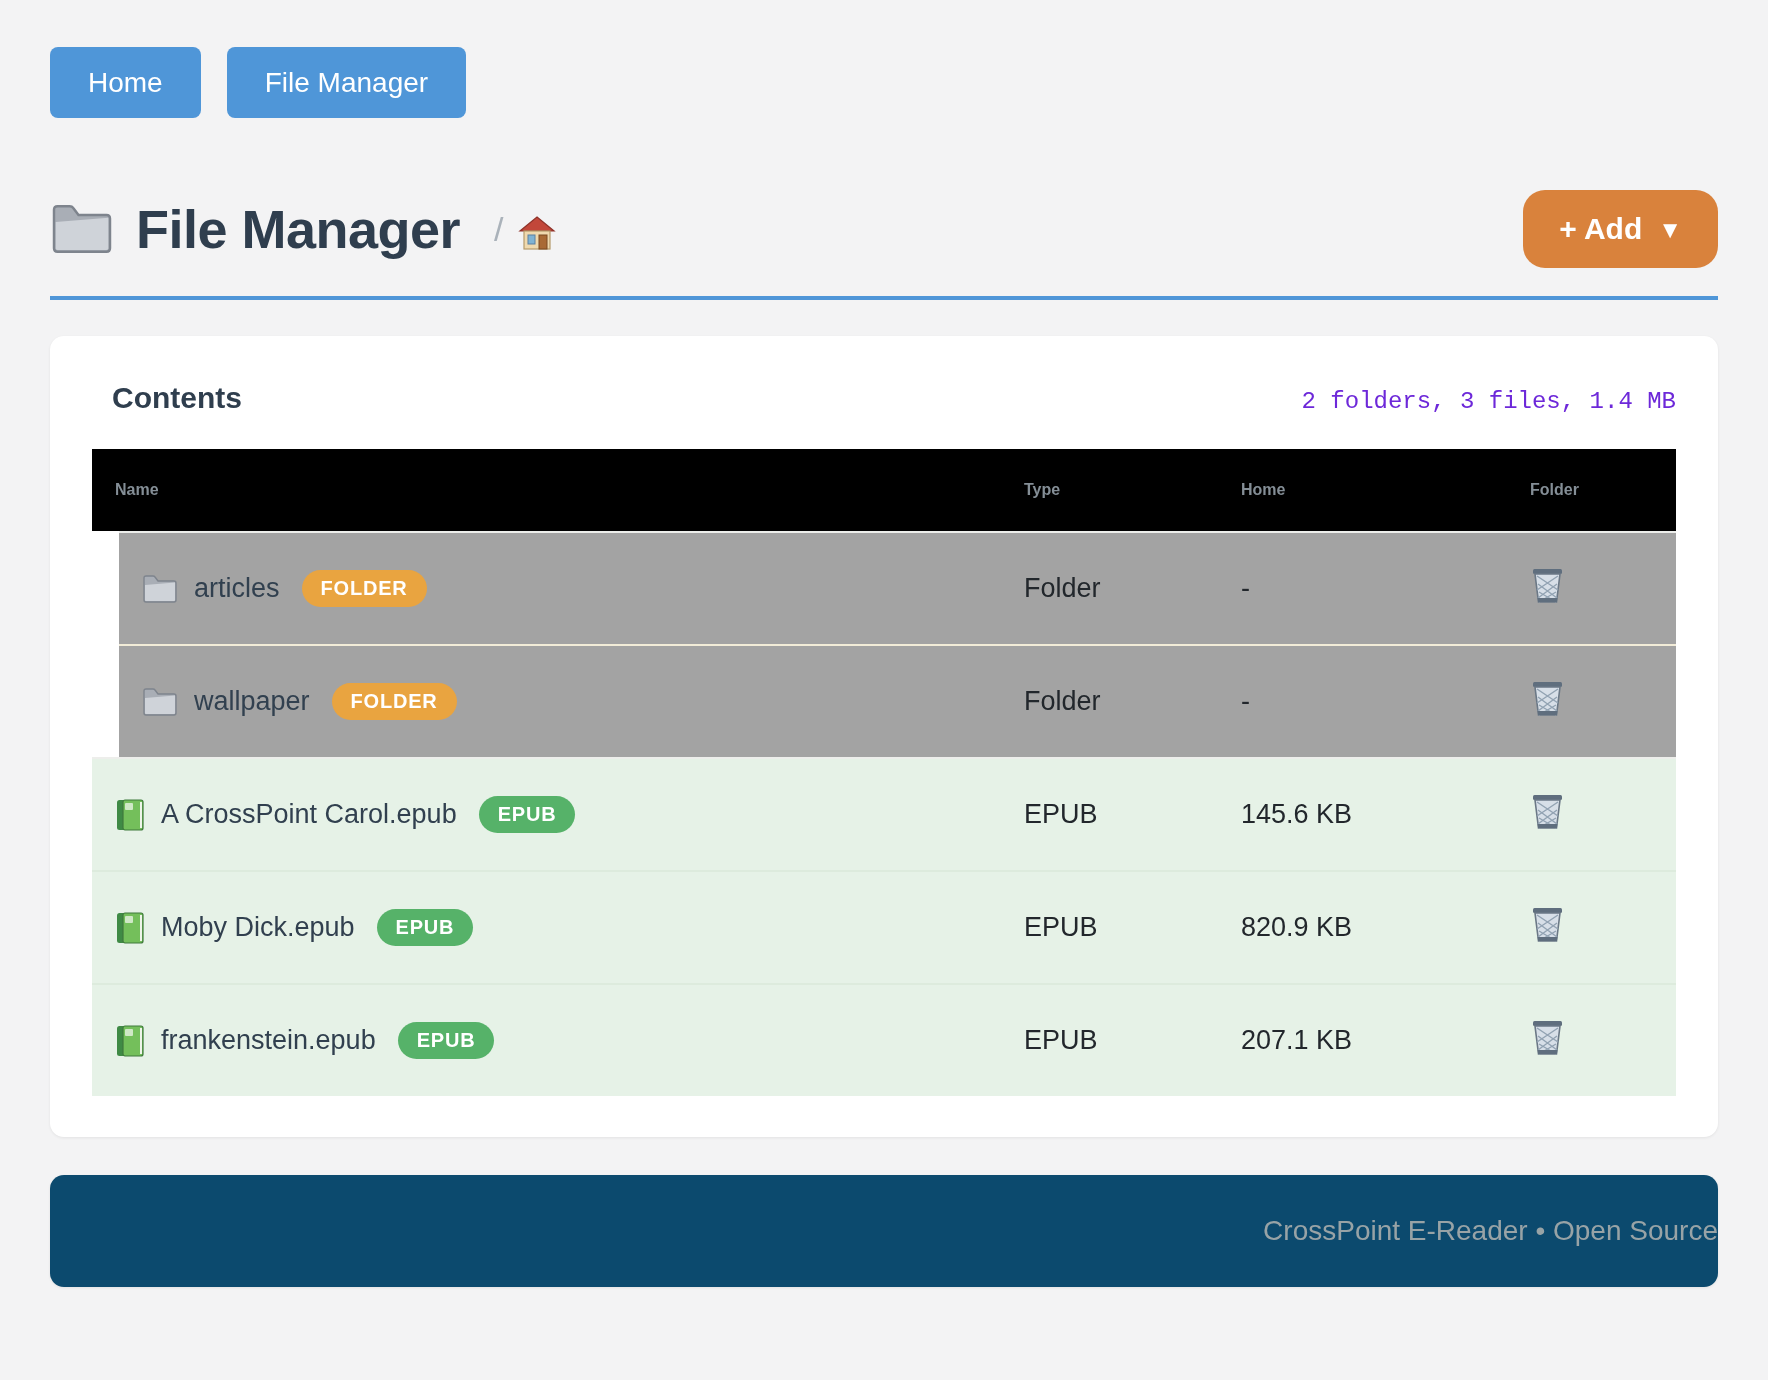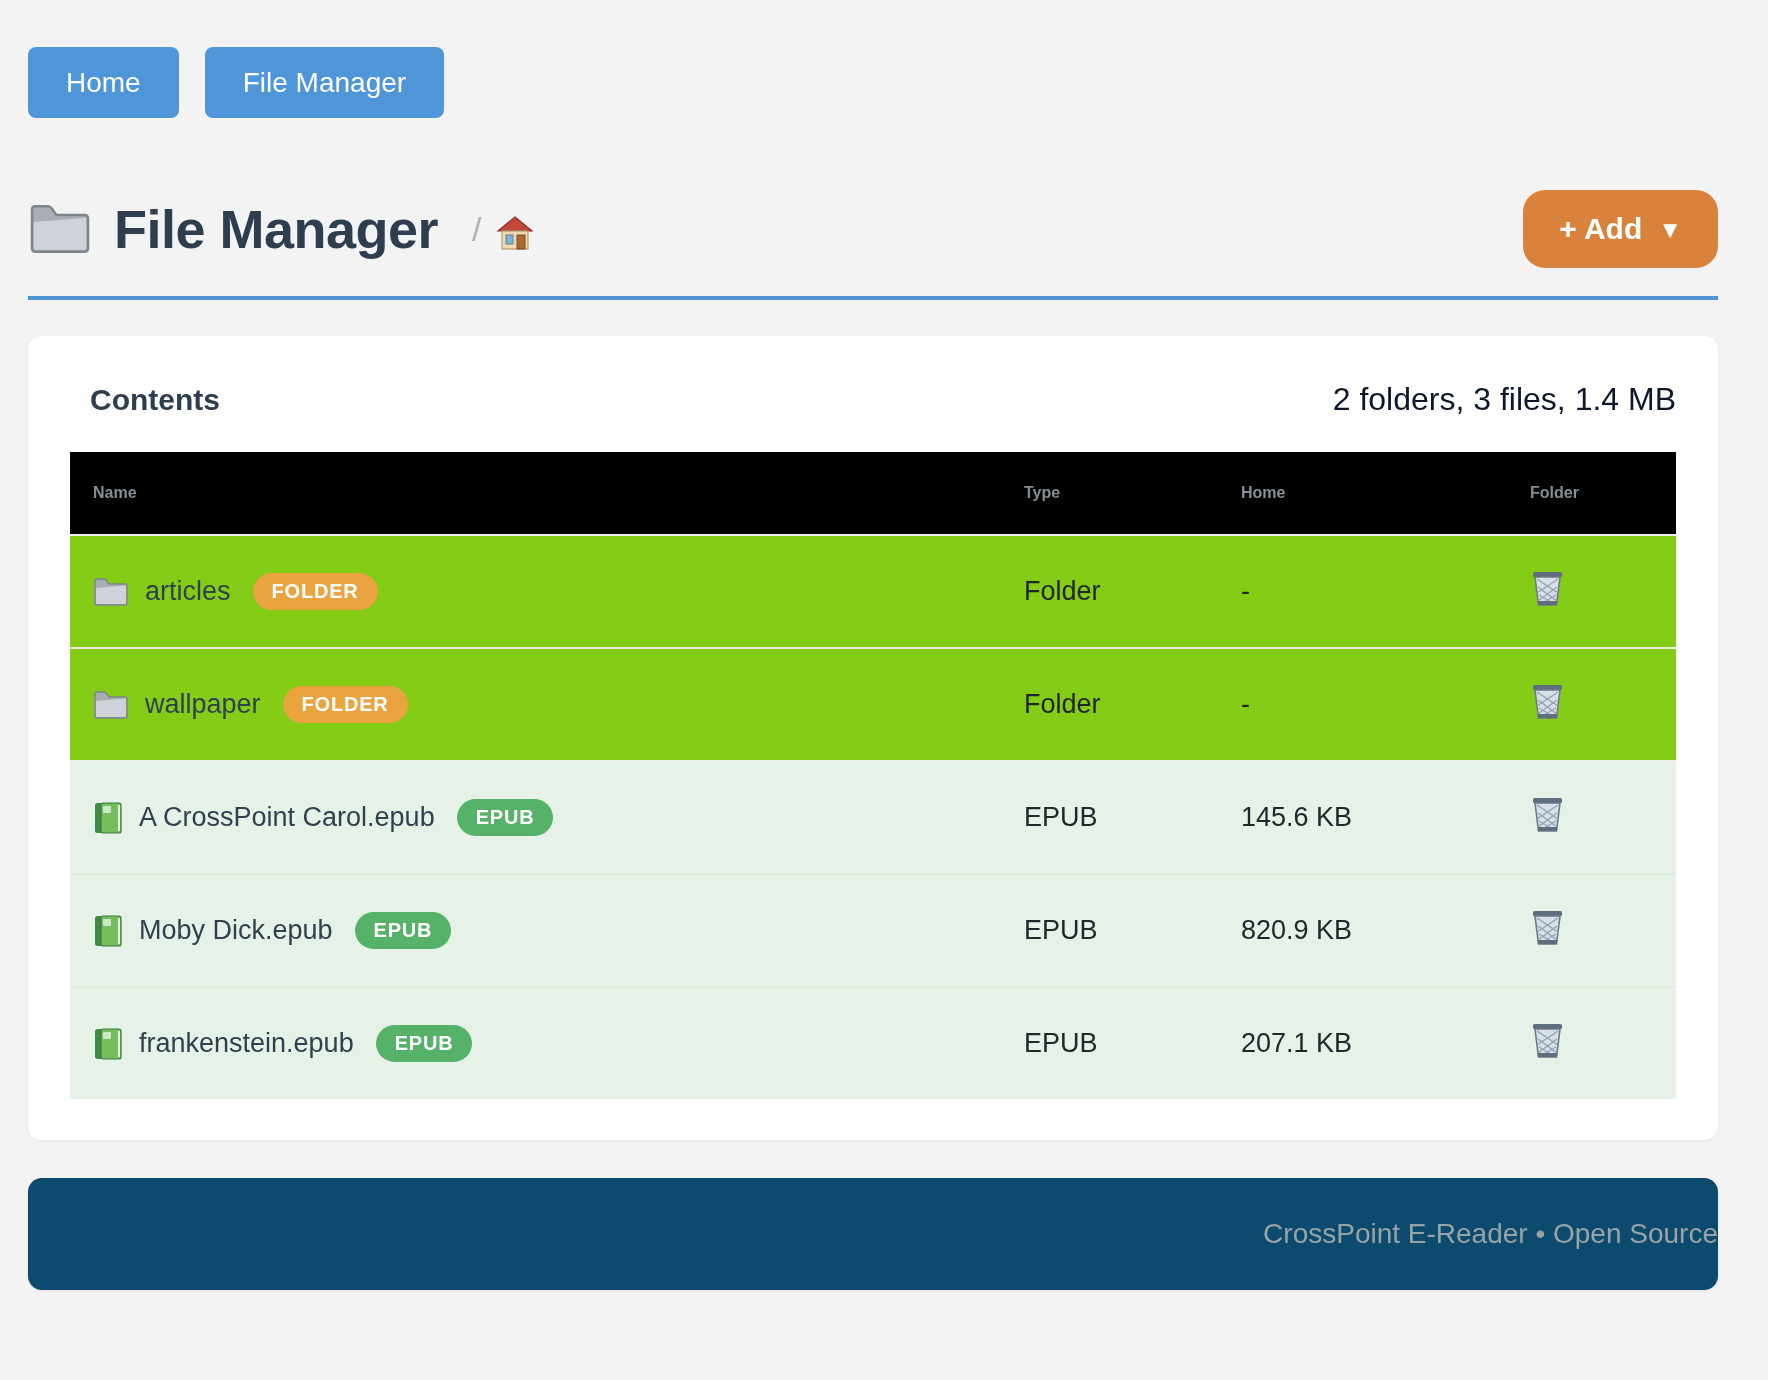--- a/index.html
+++ b/index.html
@@ -3,21 +3,21 @@
 <meta charset="utf-8">
 <style>
   * { margin:0; padding:0; box-sizing:border-box; }
   html,body { width:1768px; height:1380px; }
   body {
     background:#f3f3f4;
     font-family:"Liberation Sans", sans-serif;
     color:#2f3e4e;
     position:relative;
   }
-  .page { padding:47px 50px 0 28px; }
+  .page { padding:47px 50px 0 50px; }
 
   
   .nav-row { display:flex; gap:26px; }
   .nav-btn {
     background:#4f96d8; color:#ffffff; border:none; cursor:pointer;
     font-family:"Liberation Sans", sans-serif;
     font-size:28px; line-height:1; border-radius:8px;
     height:71px; padding:0 38px; display:flex; align-items:center;
   }
 
@@ -40,35 +40,35 @@
   .title-rule { margin-top:28px; height:4px; background:#4f96d8; border:none; }
 
   
   .card {
     margin-top:36px; background:#ffffff; border-radius:14px;
     box-shadow:0 1px 3px rgba(0,0,0,0.07);
     padding:45px 42px 41px 42px;
   }
   .card-head { display:flex; justify-content:space-between; align-items:baseline;margin-left:20px; }
   .card-title { font-size:30px; font-weight:bold; color:#2f3e4e; }
-  .card-stats { font-size:32px; color:#0f172a; }
+  .card-stats { font-size:24px; color:#6d28d9;font-family:Liberation Mono, monospace; }
 
   
   .tbl { margin-top:34px; width:100%; }
   .tr {
     display:grid; grid-template-columns:1fr 217px 289px 146px;
     align-items:center;
   }
   .thead {
     background:#000000; height:82px; color:#848e96; font-weight:bold; font-size:16px;
   }
   .td, .th { padding-left:0; }
   .th:first-child, .name-cell { padding-left:23px; }
   .row { height:113px; font-size:27px; border-top:2px solid #edeeeb; }
-  .row-folder { background:#84cc16; }
+  .row-folder { background:#a3a3a3;margin-left:27px; }
   .row-file   { background:#e6f2e7; }
   .row-folder + .row-folder { border-top-color:#f2ecd8; }
   .row-file + .row-file { border-top-color:#ddebdd; }
   .name-cell { display:flex; align-items:center; gap:16px; }
   .name-cell .row-icon { width:36px; height:32px; flex:0 0 auto; }
   .name-cell .book { width:30px; height:34px; }
   .file-name { color:#31404f; }
   .badge {
     display:inline-flex; align-items:center; height:37px; padding:0 19px;
     border-radius:19px; color:#ffffff; font-size:20px; font-weight:bold;

